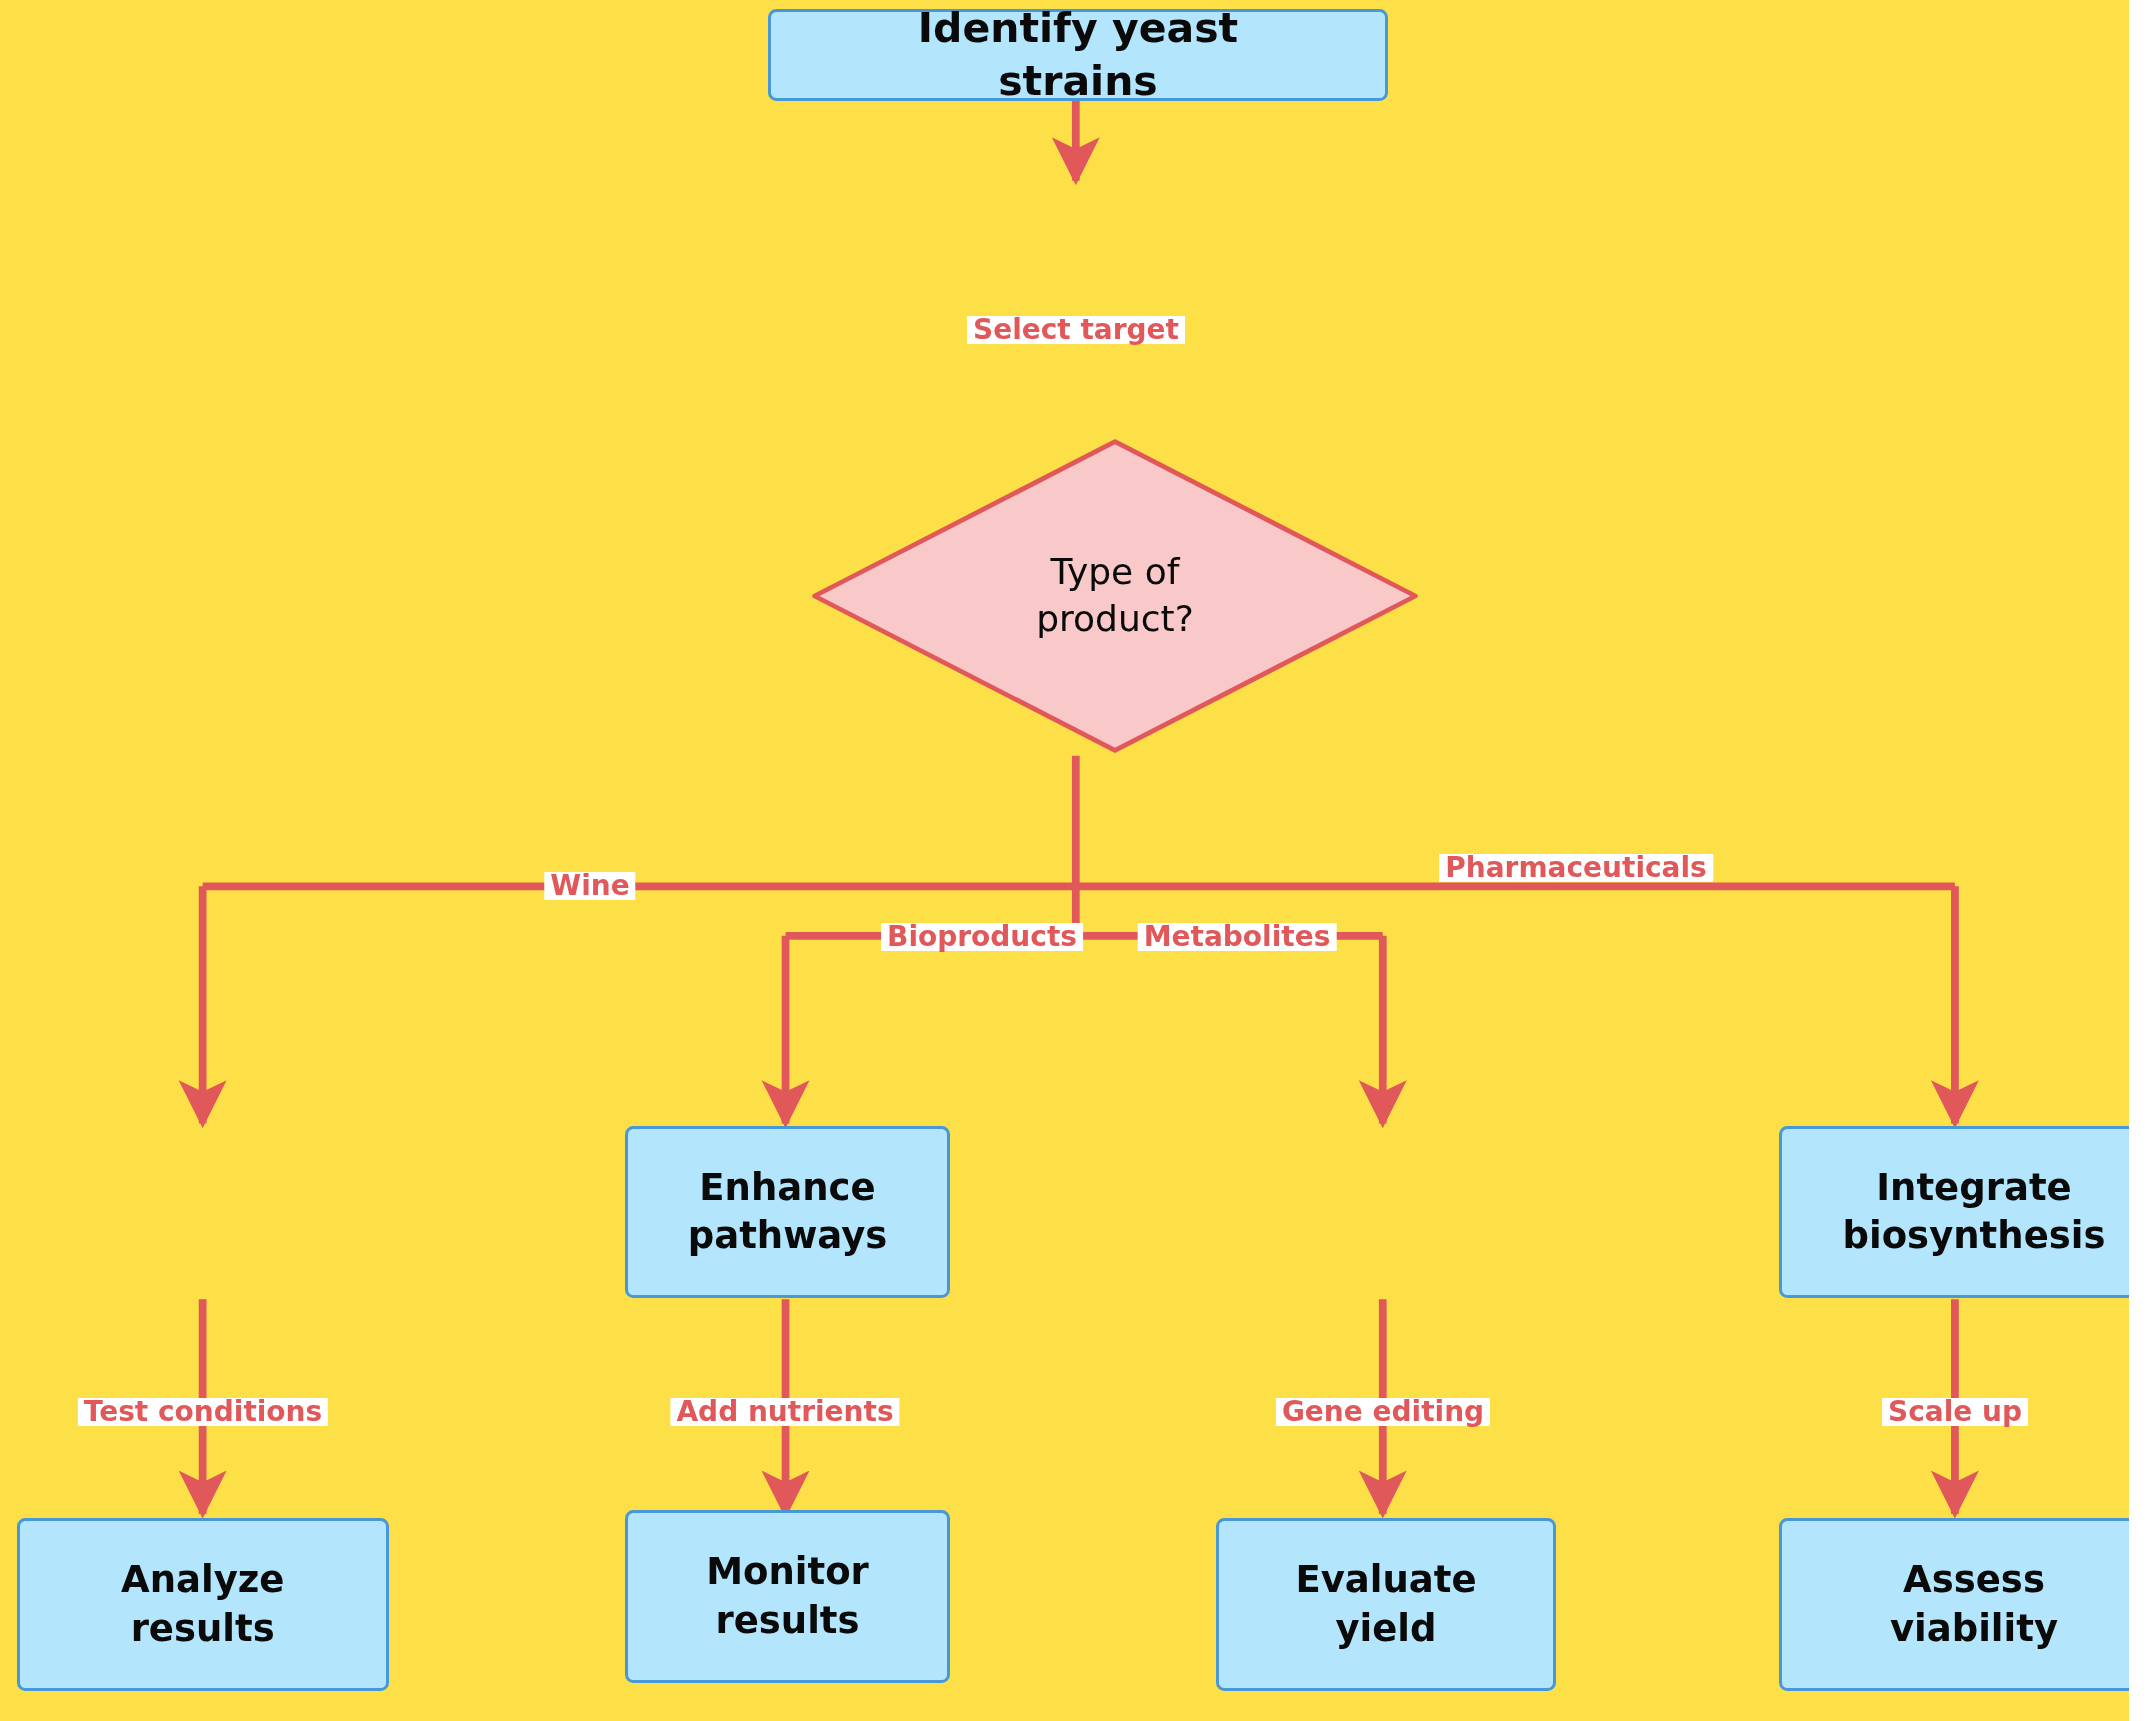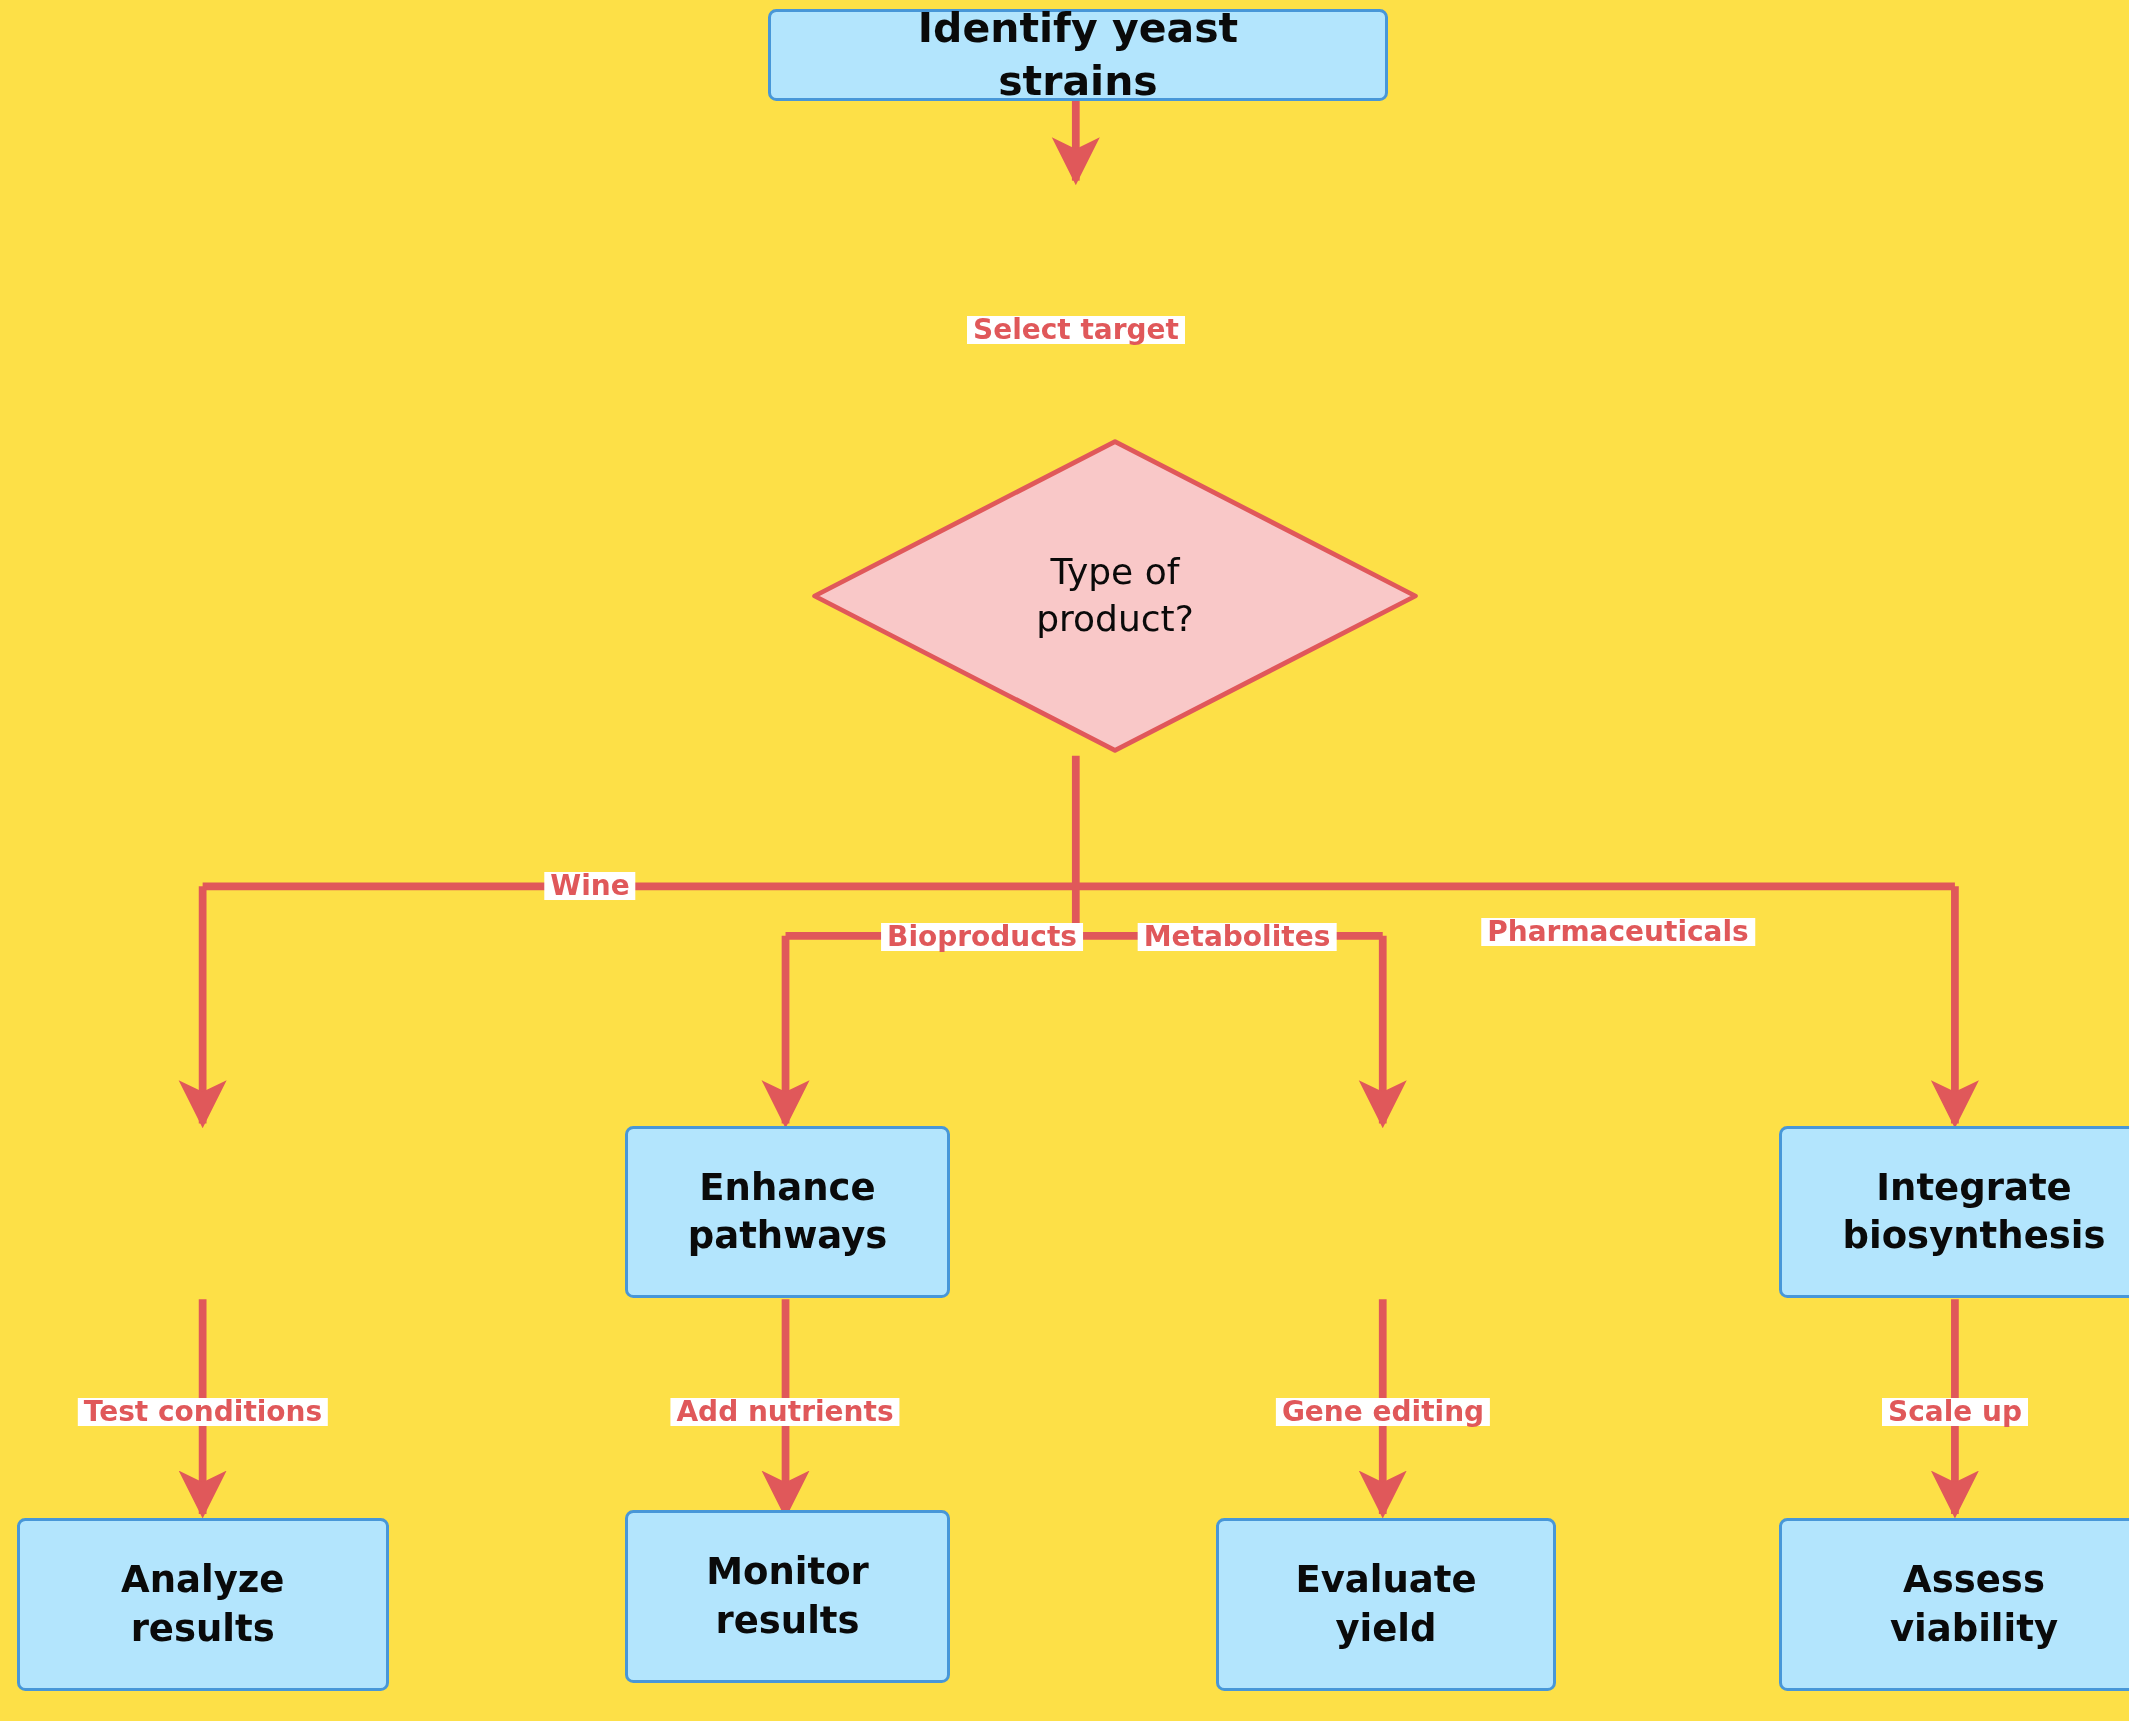--- a/index.html
+++ b/index.html
@@ -134,21 +134,21 @@
   </div>
 
   <div class="elabel" style="left:1076px;top:330px;">Select target</div>
 
   <div class="elabel" style="left:590px;top:886px;">Wine</div>
 
   <div class="elabel" style="left:940px;top:937px;margin-left:42px;">Bioproducts</div>
 
   <div class="elabel" style="left:1237px;top:937px;">Metabolites</div>
 
-  <div class="elabel" style="left:1576px;top:932px;margin-left:42px;">Pharmaceuticals</div>
+  <div class="elabel" style="left:1576px;top:868px;">Pharmaceuticals</div>
 
   <div class="elabel" style="left:203px;top:1412px;">Test conditions</div>
 
   <div class="elabel" style="left:785px;top:1412px;">Add nutrients</div>
 
   <div class="elabel" style="left:1383px;top:1412px;">Gene editing</div>
 
   <div class="elabel" style="left:1955px;top:1412px;">Scale up</div>
 
 </div>

